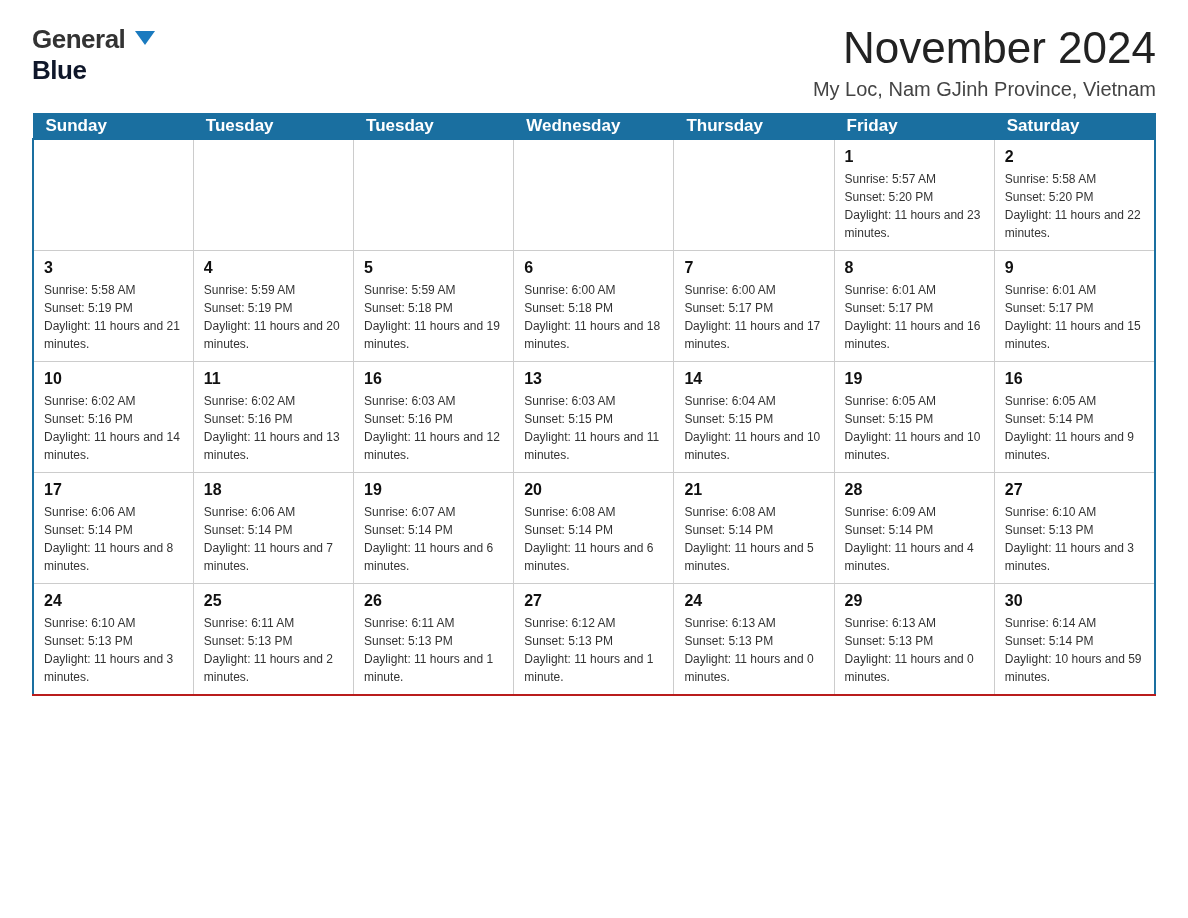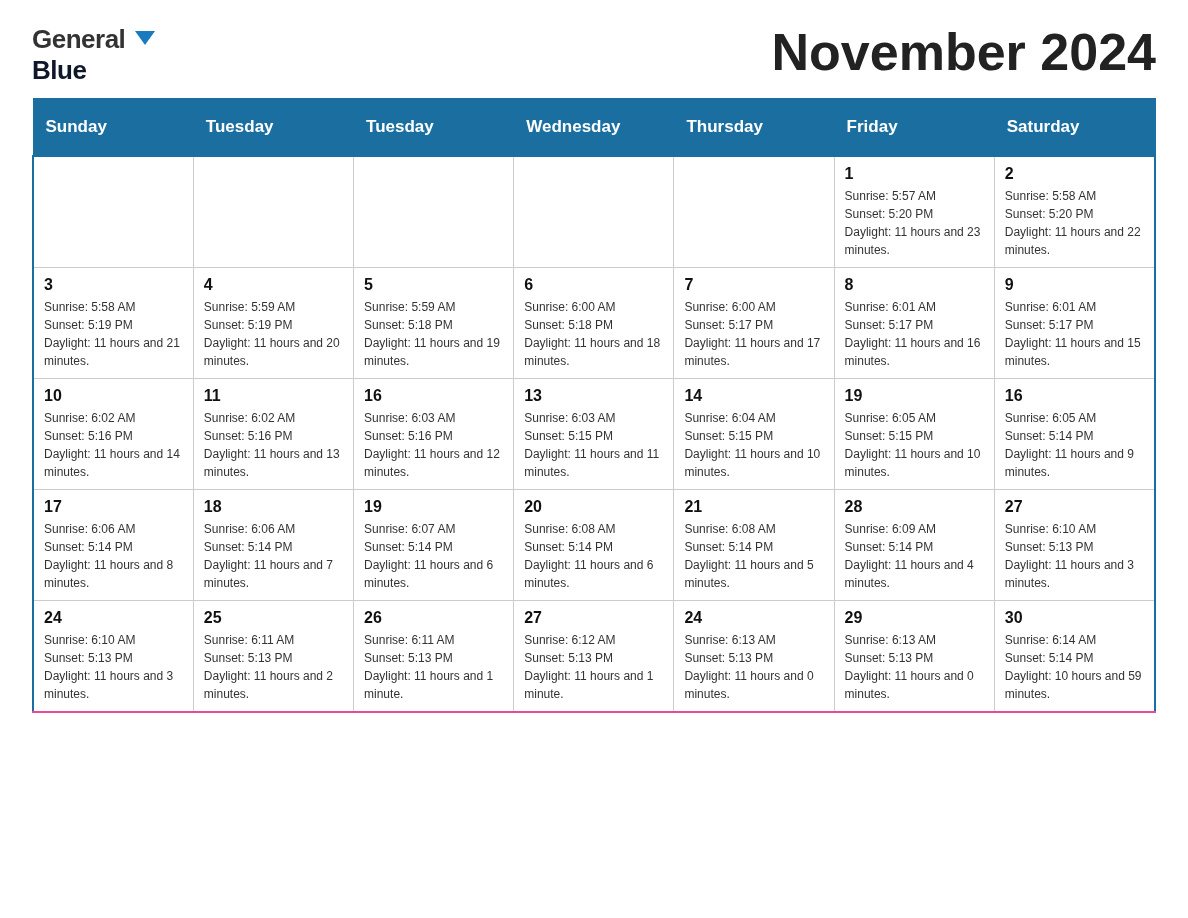--- a/index.html
+++ b/index.html
@@ -42,41 +42,41 @@
       border-top: 14px solid #1a7abf;
       margin-left: 2px;
       vertical-align: middle;
       position: relative;
       top: -2px;
     }
     .title-block {
       text-align: right;
     }
     .main-title {
-      font-size: 52px;
-      font-weight: bold;
+      font-size: 44px;
+      font-weight: normal;
       color: #222;
       line-height: 1.1;
     }
     .subtitle {
       font-size: 20px;
       color: #444;
       margin-top: 6px;
     }
     .calendar {
       width: 100%;
       border-collapse: collapse;
       margin-top: 12px;
     }
     .calendar thead tr th {
       background: #1a6fa0;
       color: #fff;
       font-size: 17px;
       font-weight: bold;
-      padding: 18px 12px;
+      padding: 2px 12px;
       text-align: left;
       border: 1px solid #1a6fa0;
     }
     .calendar tbody tr td {
       vertical-align: top;
       border: 1px solid #ccc;
       padding: 8px 10px;
       min-width: 140px;
       min-height: 110px;
       font-size: 13px;
@@ -86,21 +86,21 @@
     .calendar tbody tr:first-child td {
       border-top: 2px solid #1a6fa0;
     }
     .calendar tbody tr td:first-child {
       border-left: 2px solid #1a6fa0;
     }
     .calendar tbody tr td:last-child {
       border-right: 2px solid #1a6fa0;
     }
     .calendar tbody tr:last-child td {
-      border-bottom: 2px solid #ec4899;
+      border-bottom: 2px solid #b91c1c;
     }
     .day-number {
       font-size: 16px;
       font-weight: bold;
       color: #111;
       display: block;
       margin-bottom: 4px;
     }
     .day-info {
       font-size: 12px;
@@ -122,20 +122,21 @@
 <div class="header">
   <div class="logo">
     <div class="logo-row">
       <span class="logo-general">General</span>
       <span class="logo-triangle"></span>
     </div>
     <span class="logo-blue">Blue</span>
   </div>
   <div class="title-block">
     <div class="main-title">November 2024</div>
+    <div class="subtitle">My Loc, Nam GJinh Province, Vietnam</div>
   </div>
 </div>
 
 <table class="calendar">
   <thead>
     <tr>
     <th>Sunday</th>
         <th>Tuesday</th>
         <th>Tuesday</th>
         <th>Wednesday</th>

